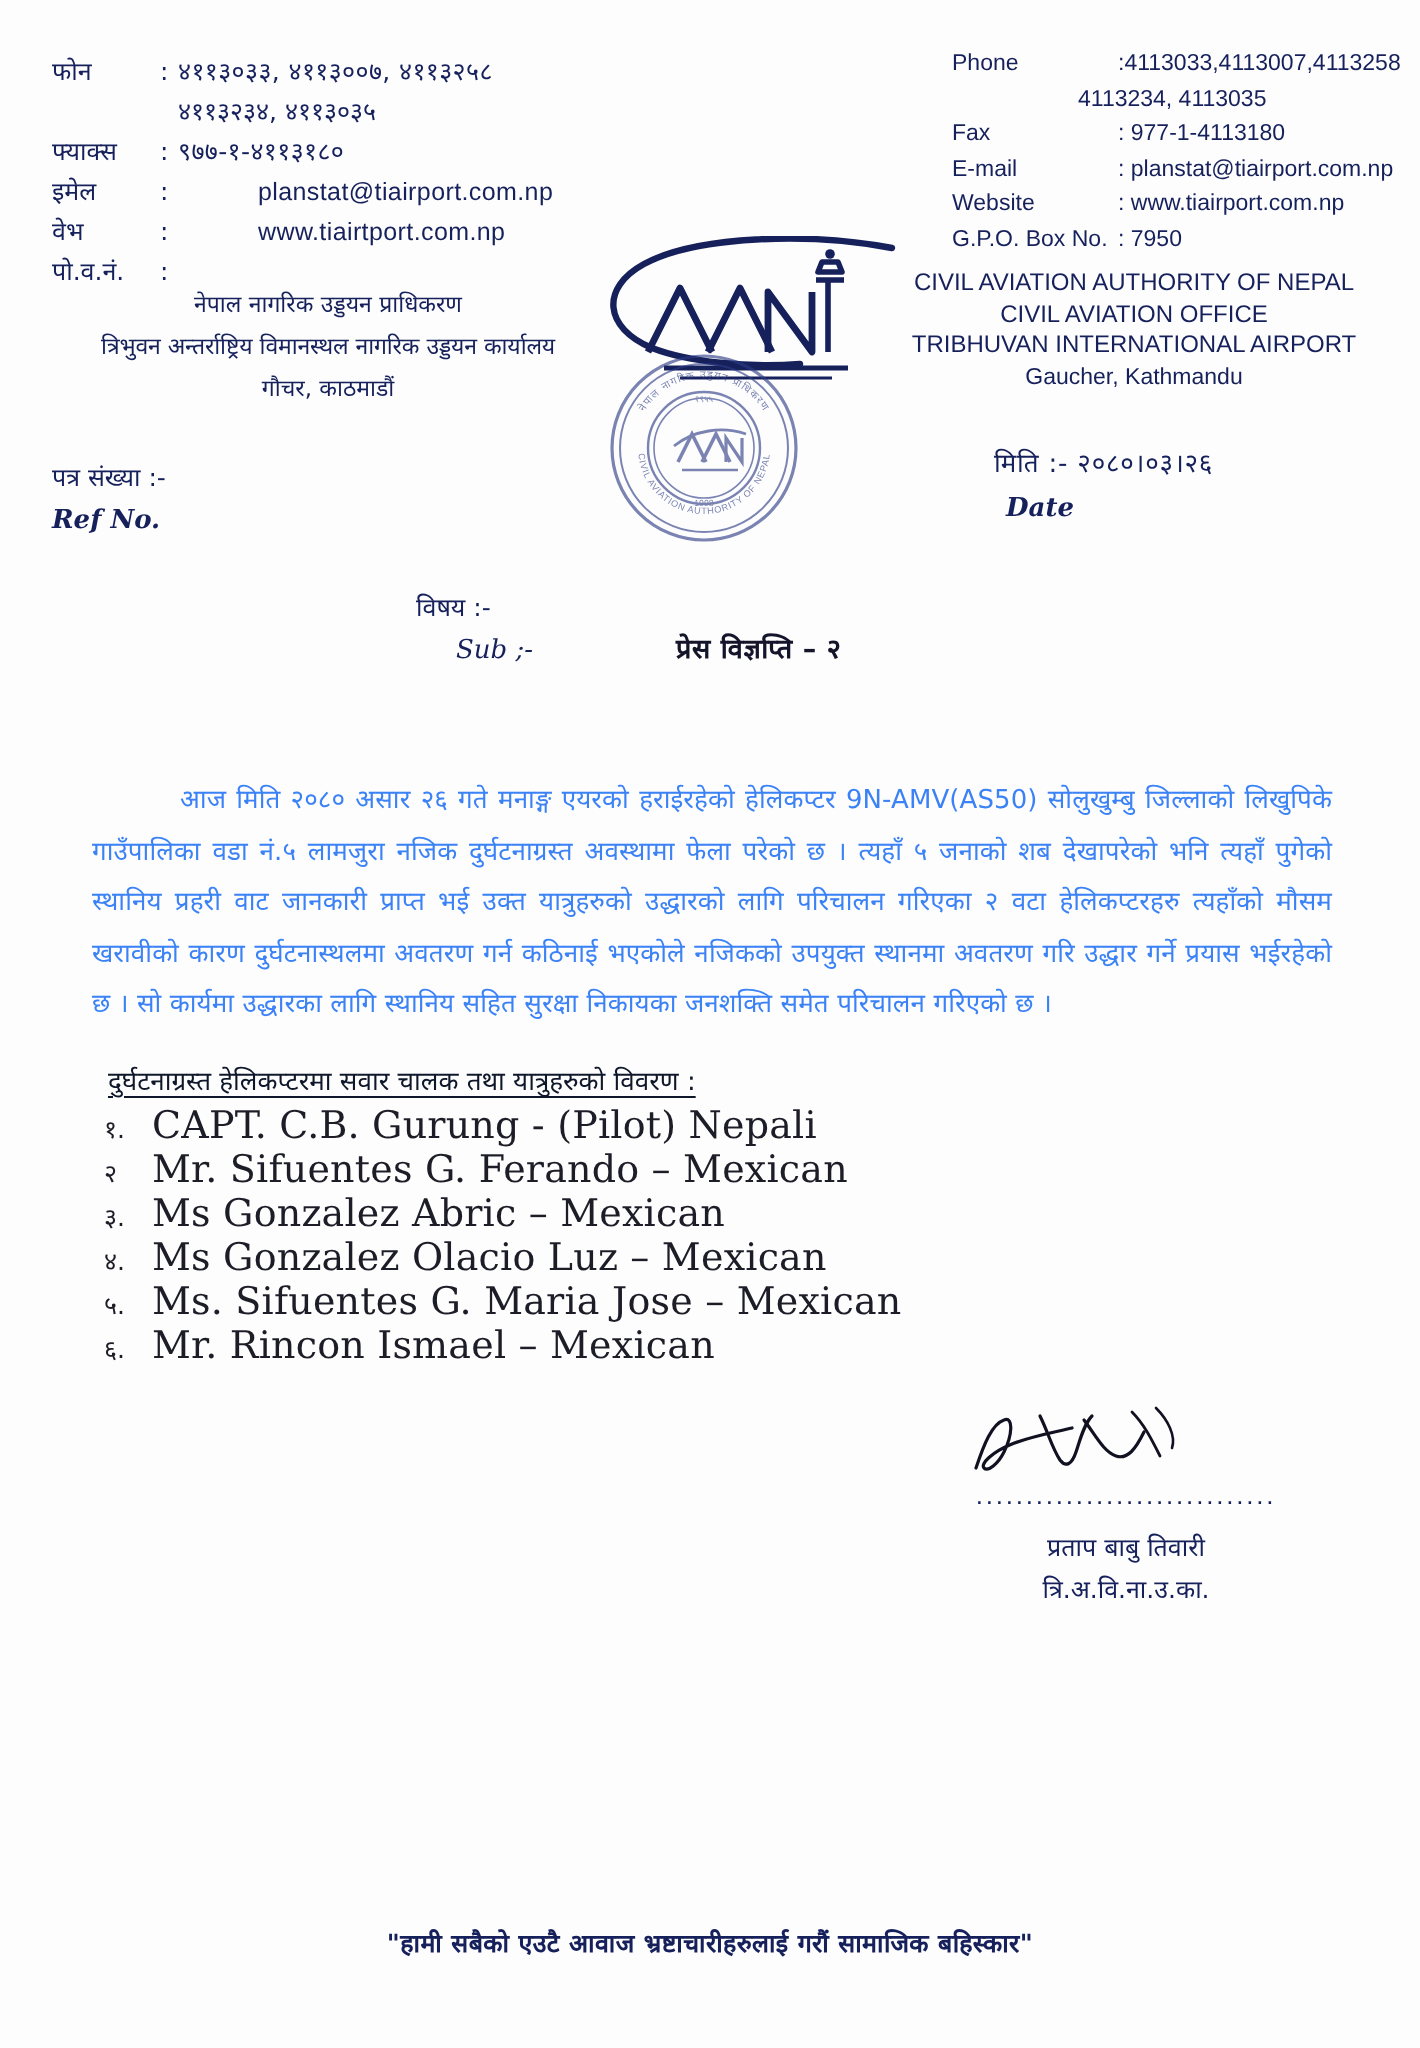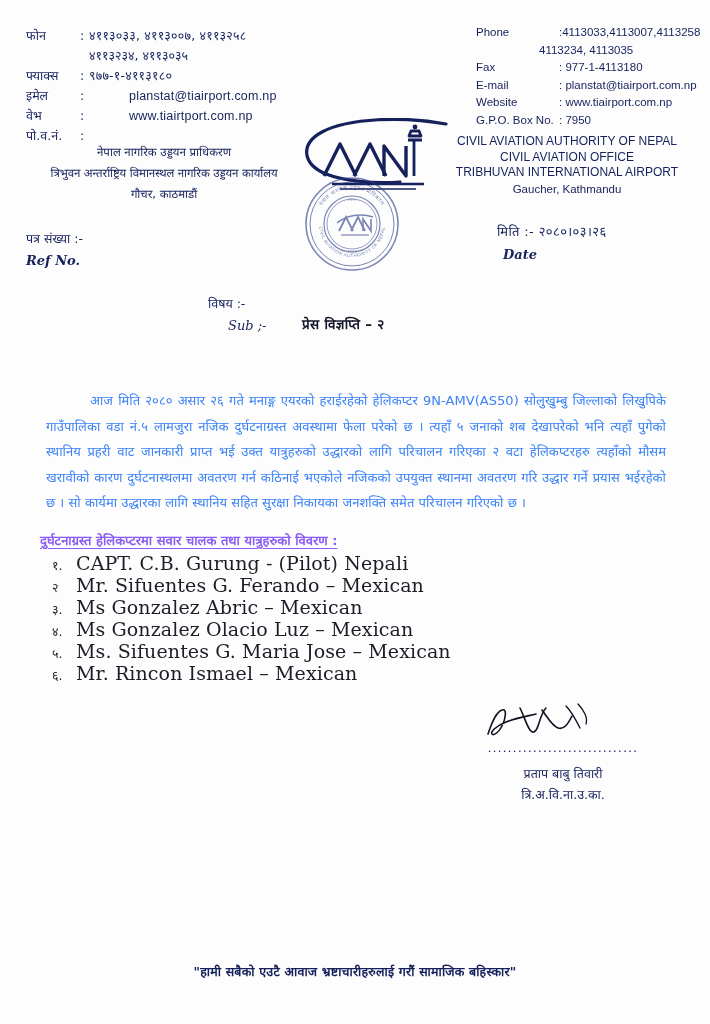--- a/index.html
+++ b/index.html
@@ -180,20 +180,21 @@
   }
 
   
   .sub-block {
     position: absolute;
     left: 208px;
     top: 295px;
     color: #16215c;
     display: flex;
     align-items: center;
+    gap: 36px;
   }
   .sub-labels { width: 86px; }
   .sub-np {
     font-family: "DejaVu Sans", sans-serif;
     font-size: 12.5px;
   }
   .sub-en {
     font-family: "DejaVu Serif", serif;
     font-style: italic;
     font-weight: normal;
@@ -221,26 +222,26 @@
     font-size: 13px;
     line-height: 25.5px;
     color: #3b82f6;
     text-align: justify;
     text-indent: 44px;
     letter-spacing: 0.05px;
   }
 
   .list-heading {
     position: absolute;
-    left: 40px;
+    left: 54px;
     top: 531px;
     font-family: "DejaVu Sans", sans-serif;
     font-size: 13px;
-    font-weight: bold;
-    color: #8b5cf6;
+    font-weight: normal;
+    color: #0f172a;
     text-decoration: underline;
     text-underline-offset: 3px;
   }
 
   .pax-list {
     position: absolute;
     left: 48px;
     top: 552px;
     width: 520px;
     list-style: none;

